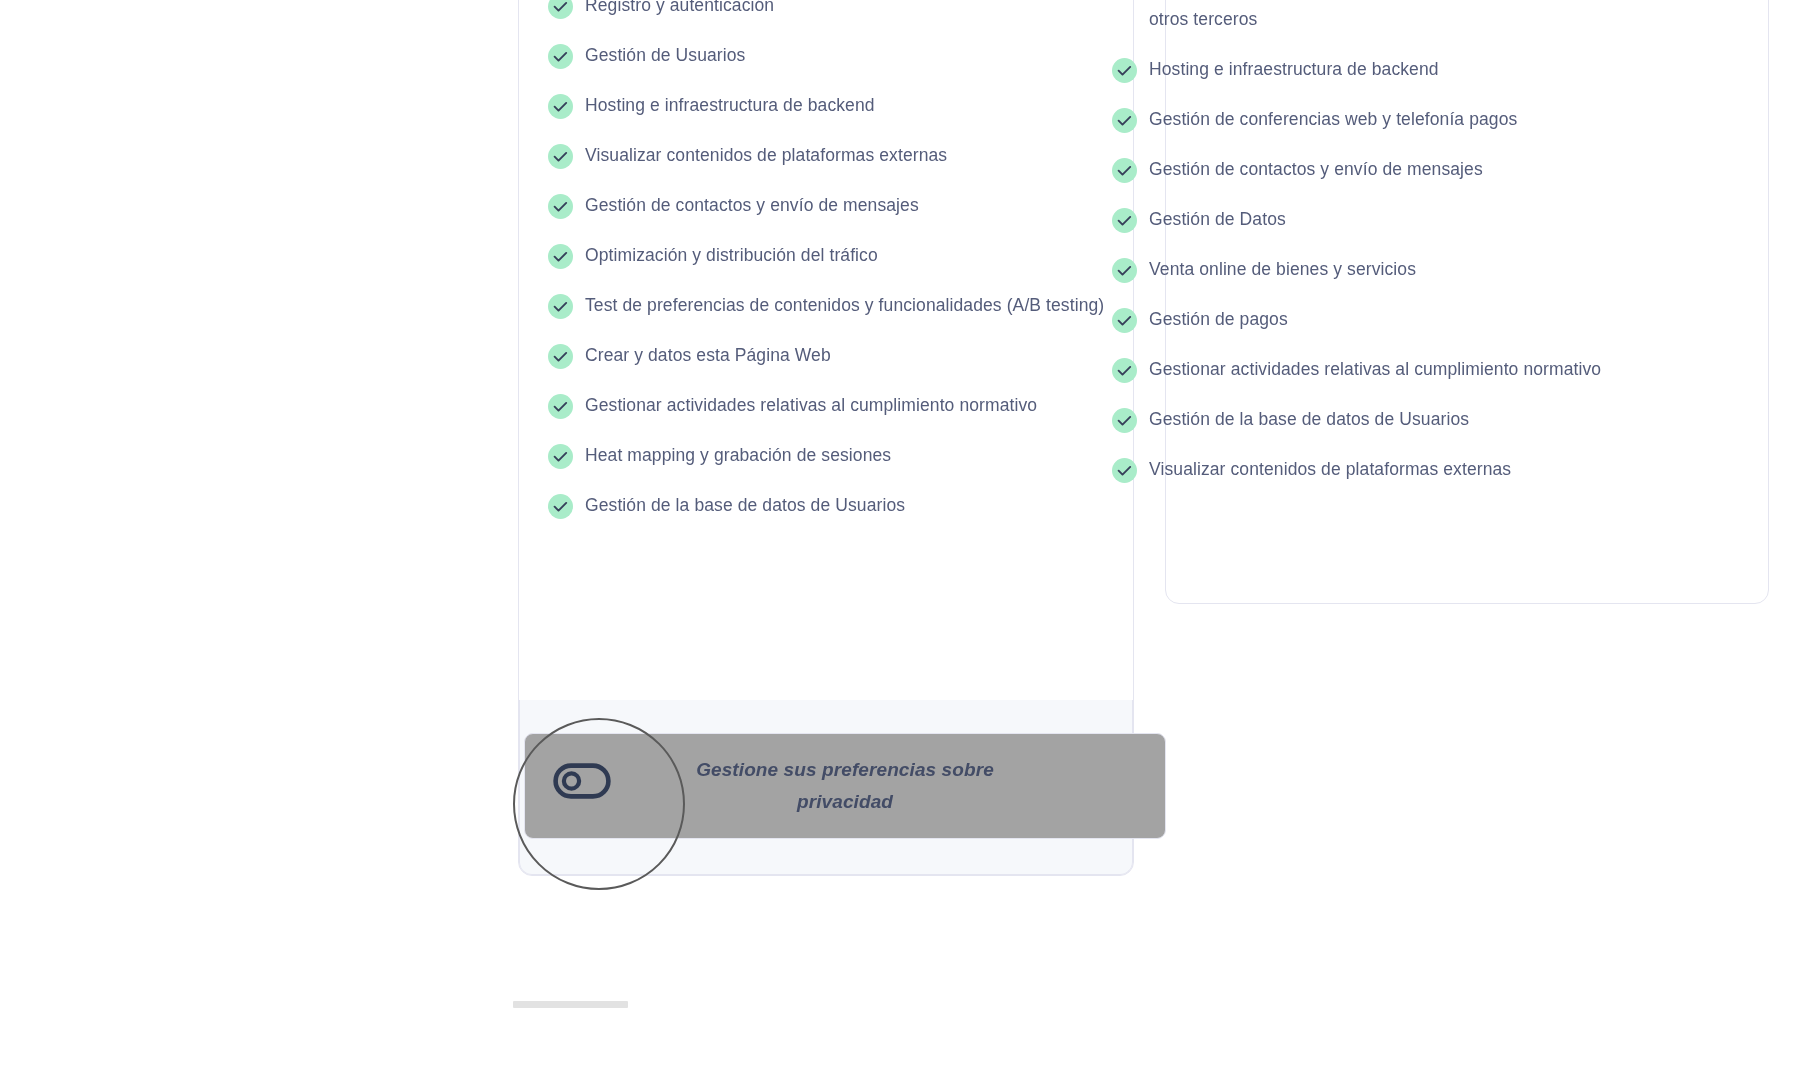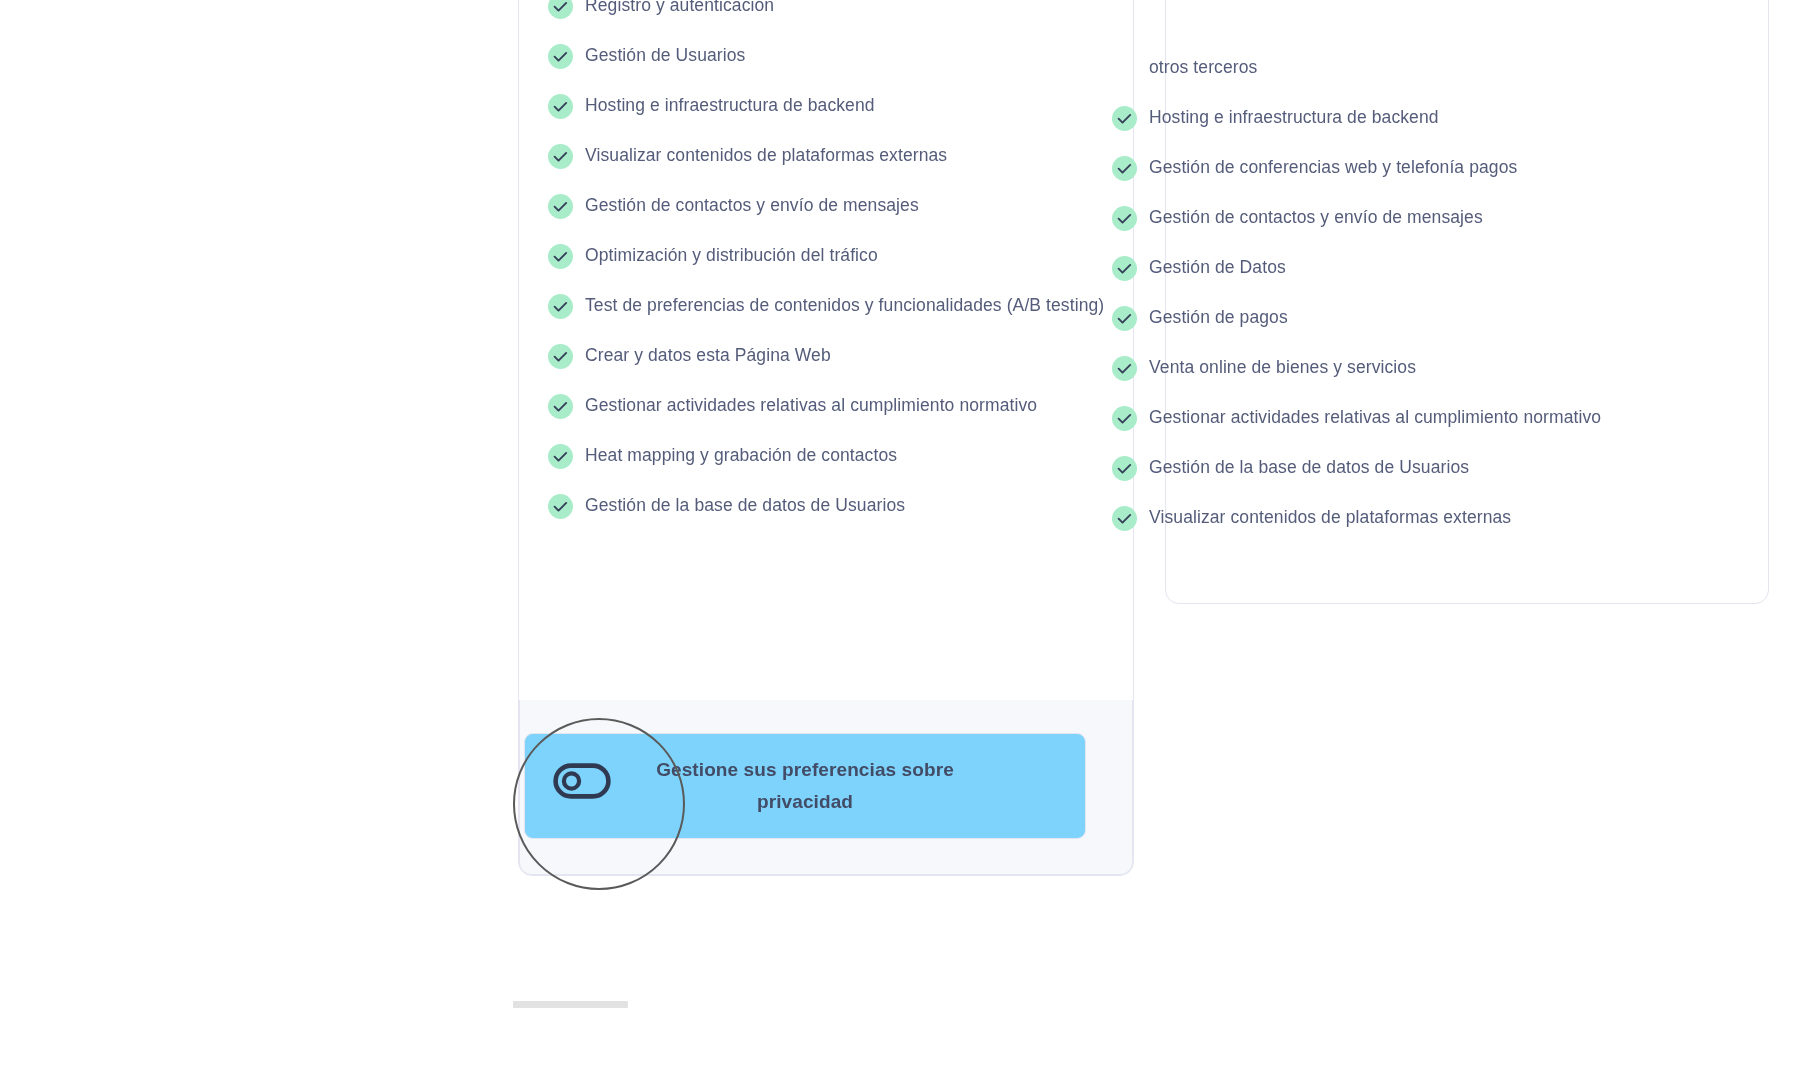--- a/index.html
+++ b/index.html
@@ -56,21 +56,20 @@
   #left-list {
     left: 548px;
     top: -6px;
     width: 560px;
   }
 
   #right-list {
     left: 1112px;   
     top: 0;
     width: 540px;
-    margin-top: 48px;
   }
 
   .purpose-item {
     display: flex;
     align-items: flex-start;
     gap: 12px;
     margin-bottom: 23px;
   }
 
   .check-badge {
@@ -108,30 +107,31 @@
     border-left: 1px solid #e4e5f0;
     border-right: 1px solid #e4e5f0;
     border-bottom: 1px solid #e4e5f0;
     box-sizing: border-box;
   }
 
   #manage-prefs-button {
     position: absolute;
     left: 524px;
     top: 733px;
-    width: 562px;
+    width: 642px;
     height: 106px;
-    background: #7dd3fc;
+    background: #a3a3a3;
     border: 1px solid #e4e5f0;
     border-radius: 9px;
     box-sizing: border-box;
     display: flex;
     align-items: center;
     justify-content: center;
     cursor: pointer;
+    font-style: italic;
   }
   #manage-prefs-label {
     font-size: 19px;
     line-height: 32px;
     font-weight: bold;
     color: #434c66;
     text-align: center;
     max-width: 350px;
     letter-spacing: 0.1px;
   }
@@ -248,21 +248,21 @@
         </svg>
       </span>
       <span class="purpose-label">Gestionar actividades relativas al cumplimiento normativo</span>
     </li>
     <li class="purpose-item">
       <span class="check-badge">
         <svg width="15" height="12" viewBox="0 0 15 12" fill="none" xmlns="http://www.w3.org/2000/svg">
           <path d="M1.6 5.7L5.5 9.6L13.2 1.9" stroke="#36405a" stroke-width="1.9" stroke-linecap="round" stroke-linejoin="round"></path>
         </svg>
       </span>
-      <span class="purpose-label">Heat mapping y grabación de contactos</span>
+      <span class="purpose-label">Heat mapping y grabación de sesiones</span>
     </li>
     <li class="purpose-item">
       <span class="check-badge">
         <svg width="15" height="12" viewBox="0 0 15 12" fill="none" xmlns="http://www.w3.org/2000/svg">
           <path d="M1.6 5.7L5.5 9.6L13.2 1.9" stroke="#36405a" stroke-width="1.9" stroke-linecap="round" stroke-linejoin="round"></path>
         </svg>
       </span>
       <span class="purpose-label">Gestión de la base de datos de Usuarios</span>
     </li>
   </ul>
@@ -324,36 +324,36 @@
         </svg>
       </span>
       <span class="purpose-label">Gestión de Datos</span>
     </li>
     <li class="purpose-item">
       <span class="check-badge">
         <svg width="15" height="12" viewBox="0 0 15 12" fill="none" xmlns="http://www.w3.org/2000/svg">
           <path d="M1.6 5.7L5.5 9.6L13.2 1.9" stroke="#36405a" stroke-width="1.9" stroke-linecap="round" stroke-linejoin="round"></path>
         </svg>
       </span>
+      <span class="purpose-label">Venta online de bienes y servicios</span>
+    </li>
+    <li class="purpose-item">
+      <span class="check-badge">
+        <svg width="15" height="12" viewBox="0 0 15 12" fill="none" xmlns="http://www.w3.org/2000/svg">
+          <path d="M1.6 5.7L5.5 9.6L13.2 1.9" stroke="#36405a" stroke-width="1.9" stroke-linecap="round" stroke-linejoin="round"></path>
+        </svg>
+      </span>
       <span class="purpose-label">Gestión de pagos</span>
     </li>
     <li class="purpose-item">
       <span class="check-badge">
         <svg width="15" height="12" viewBox="0 0 15 12" fill="none" xmlns="http://www.w3.org/2000/svg">
           <path d="M1.6 5.7L5.5 9.6L13.2 1.9" stroke="#36405a" stroke-width="1.9" stroke-linecap="round" stroke-linejoin="round"></path>
         </svg>
       </span>
-      <span class="purpose-label">Venta online de bienes y servicios</span>
-    </li>
-    <li class="purpose-item">
-      <span class="check-badge">
-        <svg width="15" height="12" viewBox="0 0 15 12" fill="none" xmlns="http://www.w3.org/2000/svg">
-          <path d="M1.6 5.7L5.5 9.6L13.2 1.9" stroke="#36405a" stroke-width="1.9" stroke-linecap="round" stroke-linejoin="round"></path>
-        </svg>
-      </span>
       <span class="purpose-label">Gestionar actividades relativas al cumplimiento normativo</span>
     </li>
     <li class="purpose-item">
       <span class="check-badge">
         <svg width="15" height="12" viewBox="0 0 15 12" fill="none" xmlns="http://www.w3.org/2000/svg">
           <path d="M1.6 5.7L5.5 9.6L13.2 1.9" stroke="#36405a" stroke-width="1.9" stroke-linecap="round" stroke-linejoin="round"></path>
         </svg>
       </span>
       <span class="purpose-label">Gestión de la base de datos de Usuarios</span>
     </li>

